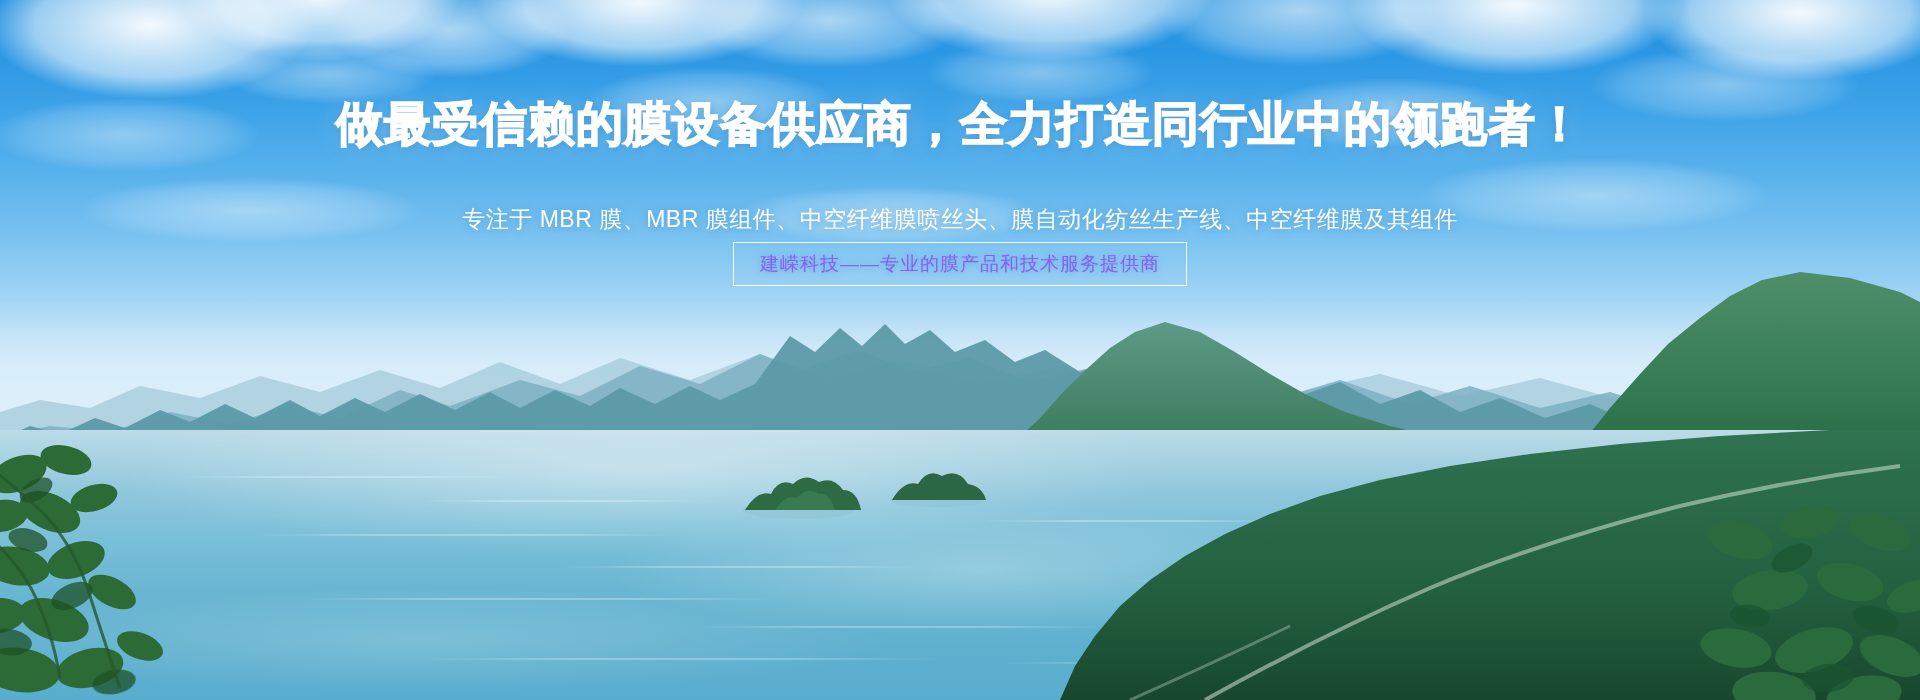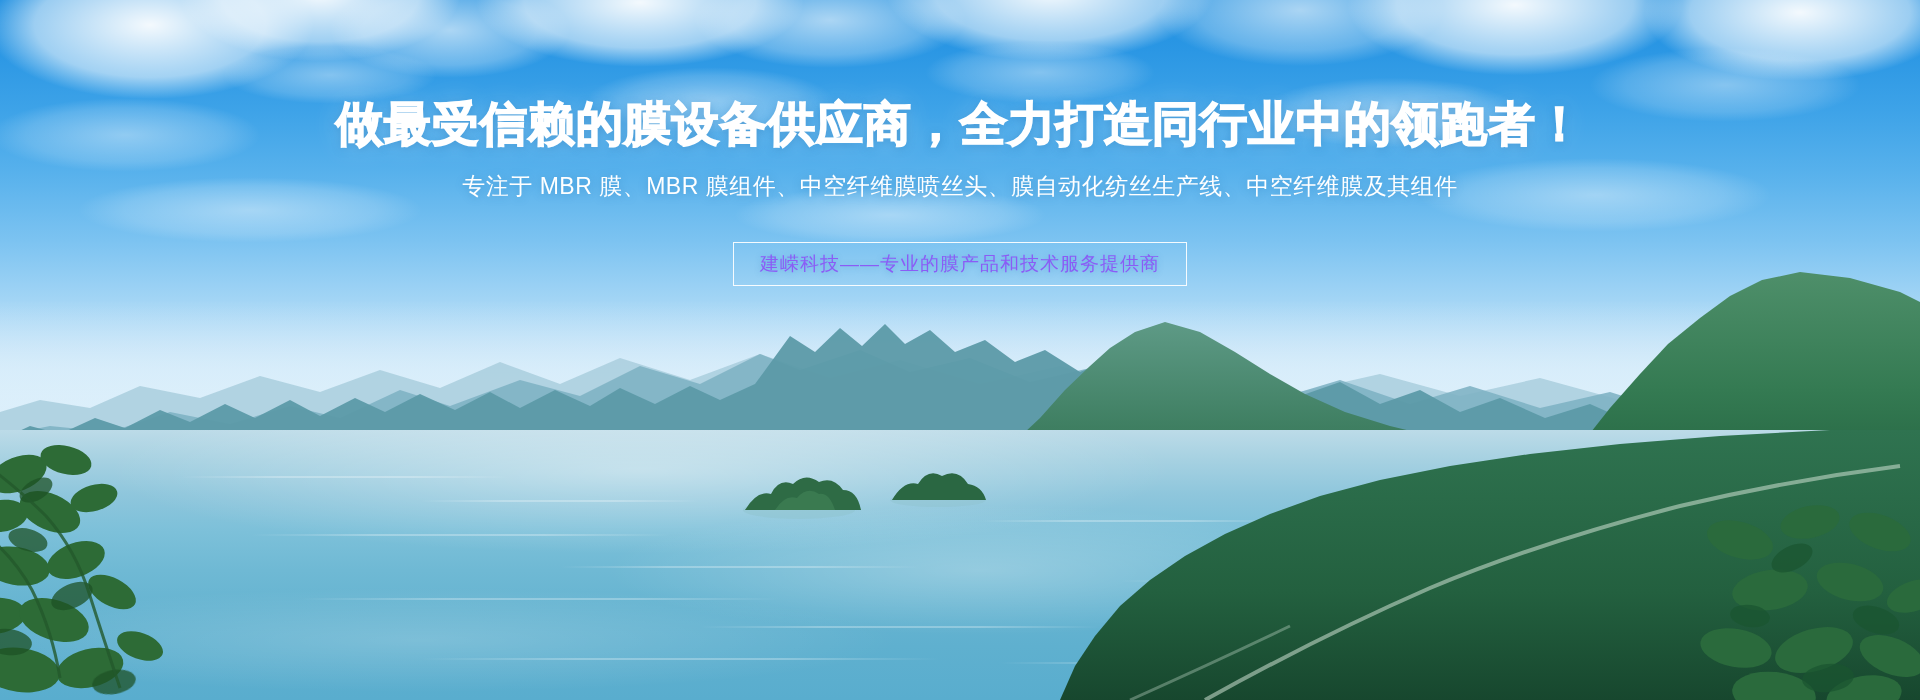--- a/index.html
+++ b/index.html
@@ -108,21 +108,21 @@
     letter-spacing: 1px;
     white-space: nowrap;
     text-shadow:
       0 0 1px rgba(255,255,255,0.9),
       0 2px 10px rgba(30,110,175,0.45),
       0 0 26px rgba(255,255,255,0.35);
     -webkit-text-stroke: 1.6px #ffffff;
   }
   .subhead {
     position: absolute;
-    left: 0; top: 172px; width: 1920px;
+    left: 0; top: 205px; width: 1920px;
     font-size: 23px;
     line-height: 1.3;
     font-weight: 400;
     color: #ffffff;
     letter-spacing: 0.5px;
     white-space: nowrap;
     text-shadow: 0 1px 8px rgba(40,120,180,0.40);
   }
   .tagline-wrap {
     position: absolute;

